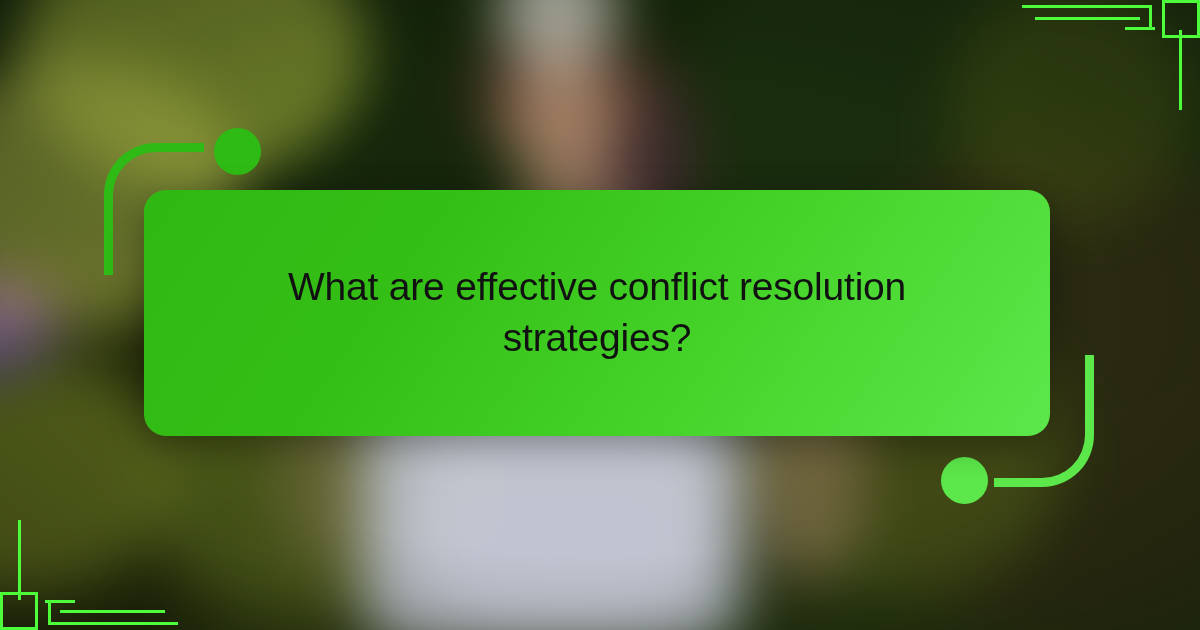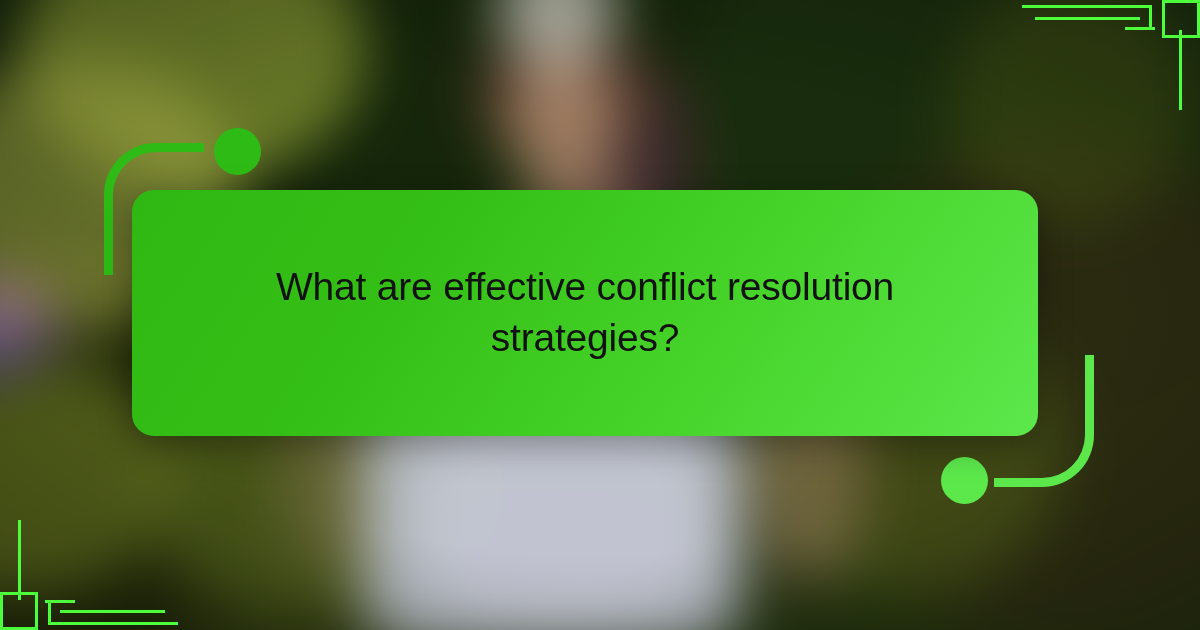--- a/index.html
+++ b/index.html
@@ -116,21 +116,21 @@
   }
 
   
   .dot { position:absolute; border-radius:50%; }
   .dot-top    { left:214px; top:128px; width:47px; height:47px; background:#2fbb15; }
   .dot-bottom { left:941px; top:457px; width:47px; height:47px; background:#5ce84b; }
 
   
   .card {
     position:absolute;
-    left:132px; top:190px;
+    left:144px; top:190px;
     width:906px; height:246px;
     border-radius:22px;
     background:linear-gradient(125deg, #2fb813 0%, #34bf16 30%, #45d329 62%, #5ce84b 100%);
     box-shadow:0 10px 34px rgba(0,0,0,.32);
     display:flex;
     align-items:center;
     justify-content:center;
     padding:20px 70px;
   }
 

